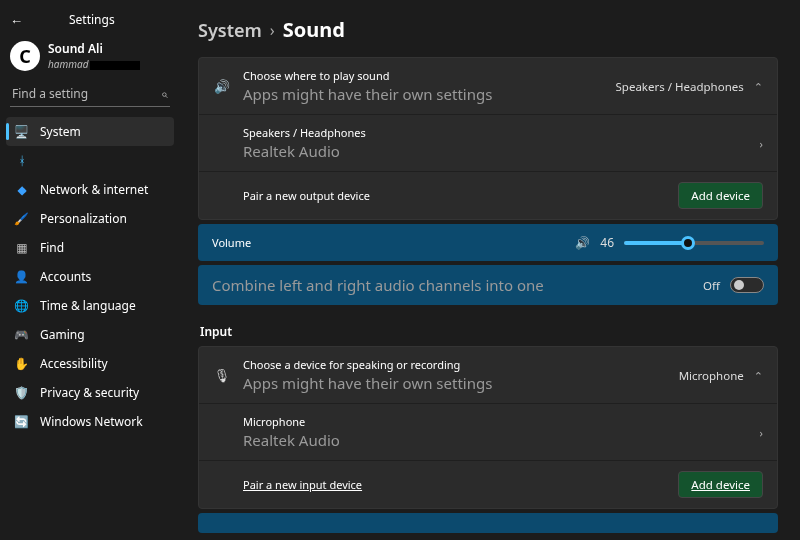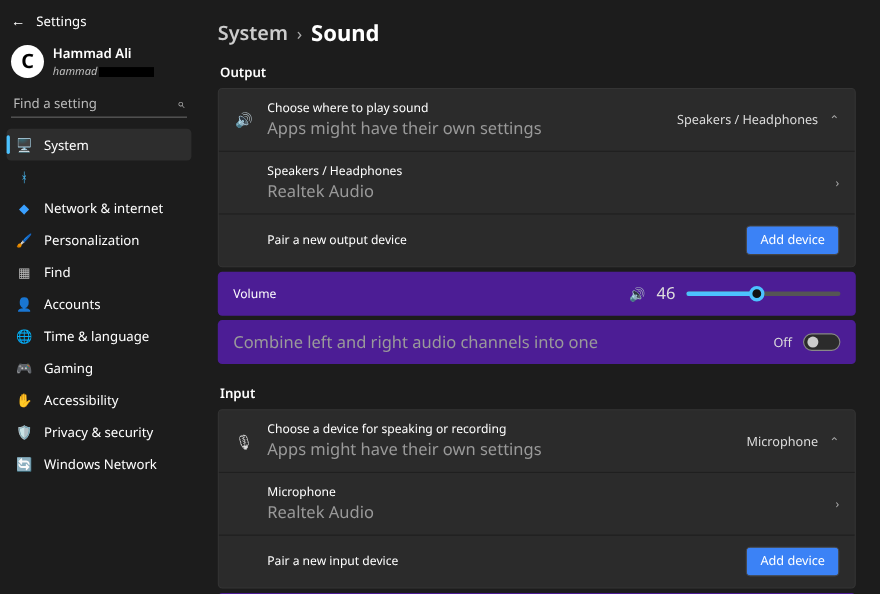--- a/index.html
+++ b/index.html
@@ -3,21 +3,21 @@
 <meta charset="utf-8">
 <style>
   * { box-sizing: border-box; margin: 0; padding: 0; font-family: "Segoe UI", system-ui, sans-serif; }
   body { background: #1c1c1c; color: #fff; width: 800px; height: 540px; overflow: hidden; font-size: 12px; }
   .app { display: flex; height: 100%; }
 
   
   .sidebar { width: 180px; padding: 8px 6px 0 6px; display: flex; flex-direction: column; }
   .titlebar { display:flex; align-items:center; gap:10px; padding:2px 6px 6px 4px;}
   .back-icon { font-size:13px; color:#fff; cursor:pointer;}
-  .app-title { font-size:12px; }
+  .app-title { font-size:12px;margin-left:36px; }
   .user-row { display:flex; align-items:center; gap:8px; padding:6px 4px 10px 4px;}
   .avatar { width:30px; height:30px; border-radius:50%; background:#fff; color:#000; display:flex; align-items:center; justify-content:center; font-weight:700; font-size:18px;}
   .user-name { font-size:12px; font-weight:600; }
   .user-mail { font-size:10px; color:#bdbdbd;font-style:italic; }
   .user-mail .redact { display:inline-block; width:50px; height:9px; background:#000; vertical-align:middle; margin-left:2px;}
   .search { display:flex; align-items:center; justify-content:space-between; border-bottom:1px solid #666; margin:0 4px 10px 4px; padding:4px 2px;}
   .search input { background:transparent; border:none; color:#ccc; font-size:12px; outline:none; width:100%;}
   .search input::placeholder{color:#bbb;}
   .search-icon{font-size:12px; color:#bbb; transform:scaleX(-1);}
   .nav { display:flex; flex-direction:column; gap:0;}
@@ -37,50 +37,50 @@
 
   .card { background:#2b2b2b; border:1px solid #343434; border-radius:4px; margin-bottom:4px;}
   .row { display:flex; align-items:center; padding:10px 14px; gap:12px; border-top:1px solid #1f1f1f;}
   .card .row:first-child{ border-top:none;}
   .row-icon{ width:18px; text-align:center; font-size:13px; color:#ddd;}
   .row-main{ flex:1; display:flex; flex-direction:column; gap:1px;}
   .row-title{ font-size:11px;}
   .row-sub{ font-size:15px; color:#9a9a9a;}
   .row-side{ display:flex; align-items:center; gap:10px; font-size:11.5px; color:#ddd;}
   .chev{ font-size:11px; color:#aaa;}
-  .btn { background:#3b82f6; border:1px solid #454545; color:#fff; padding:5px 12px; border-radius:4px; font-size:11.5px; cursor:pointer;}
-  .flat{ background:#4c1d95; border:none; border-radius:4px; margin-bottom:4px;}
+  .btn { background:#14532d; border:1px solid #454545; color:#fff; padding:5px 12px; border-radius:4px; font-size:11.5px; cursor:pointer;}
+  .flat{ background:#0c4a6e; border:none; border-radius:4px; margin-bottom:4px;}
   .flat .row{ border:none; padding:10px 14px;}
 
   
   .slider { position:relative; width:140px; height:4px; background:#555; border-radius:2px;}
   .slider .fill{ position:absolute; left:0; top:0; bottom:0; background:#4cc2ff; border-radius:2px;}
   .slider .thumb{ position:absolute; top:50%; width:14px; height:14px; background:#111; border:3px solid #4cc2ff; border-radius:50%; transform:translate(-50%,-50%);}
-  .vol-num{ font-size:15px;}
+  .vol-num{ font-size:12px;}
 
   
   .toggle{ width:34px; height:16px; border-radius:10px; border:1px solid #888; background:#2b2b2b; position:relative;}
   .toggle .knob{ position:absolute; width:10px; height:10px; border-radius:50%; background:#ccc; top:2px; left:3px;}
 
   .spacer{height:10px;}
 </style>
 </head>
 <body>
 
 <div class="app">
 
   <div class="sidebar">
     <div class="titlebar">
       <span class="back-icon">←</span>
       <span class="app-title">Settings</span>
     </div>
     <div class="user-row">
       <div class="avatar">C</div>
       <div>
-        <div class="user-name">Hammad Ali</div>
+        <div class="user-name">Sound Ali</div>
         <div class="user-mail"><span>hammad</span><span class="redact"></span></div>
       </div>
     </div>
     <div class="search">
       <input placeholder="Find a setting" style="">
       <span class="search-icon">⌕</span>
     </div>
     <div class="nav" id="nav">
         <div class="nav-item active">
           <span class="nav-icon" style="color:#4cc2ff">🖥️</span>
@@ -128,21 +128,20 @@
       </div>
   </div>
 
   <div class="main">
     <div class="breadcrumb">
       <span class="bc1">System</span>
       <span class="bc-sep">›</span>
       <span class="bc2">Sound</span>
     </div>
 
-    <div class="section-title">Output</div>
 
     <div class="card">
       <div class="row">
         <div class="row-icon">🔊</div>
         <div class="row-main">
           <div class="row-title">Choose where to play sound</div>
           <div class="row-sub">Apps might have their own settings</div>
         </div>
         <div class="row-side">
           <span>Speakers / Headphones</span>
@@ -216,21 +215,21 @@
       </div>
       <div class="row" style="padding-left:44px;">
         <div class="row-main">
           <div class="row-title">Microphone</div>
           <div class="row-sub">Realtek Audio</div>
         </div>
         <div class="row-side">
             <span class="chev">›</span>
           </div>
       </div>
-      <div class="row" style="padding-left:44px;">
+      <div class="row" style="padding-left:44px;text-decoration:underline;">
         <div class="row-main">
             <div class="row-title">Pair a new input device</div>
           </div>
         <div class="row-side">
             <button class="btn">Add device</button>
           </div>
       </div>
     </div>
 
     <div class="flat">

